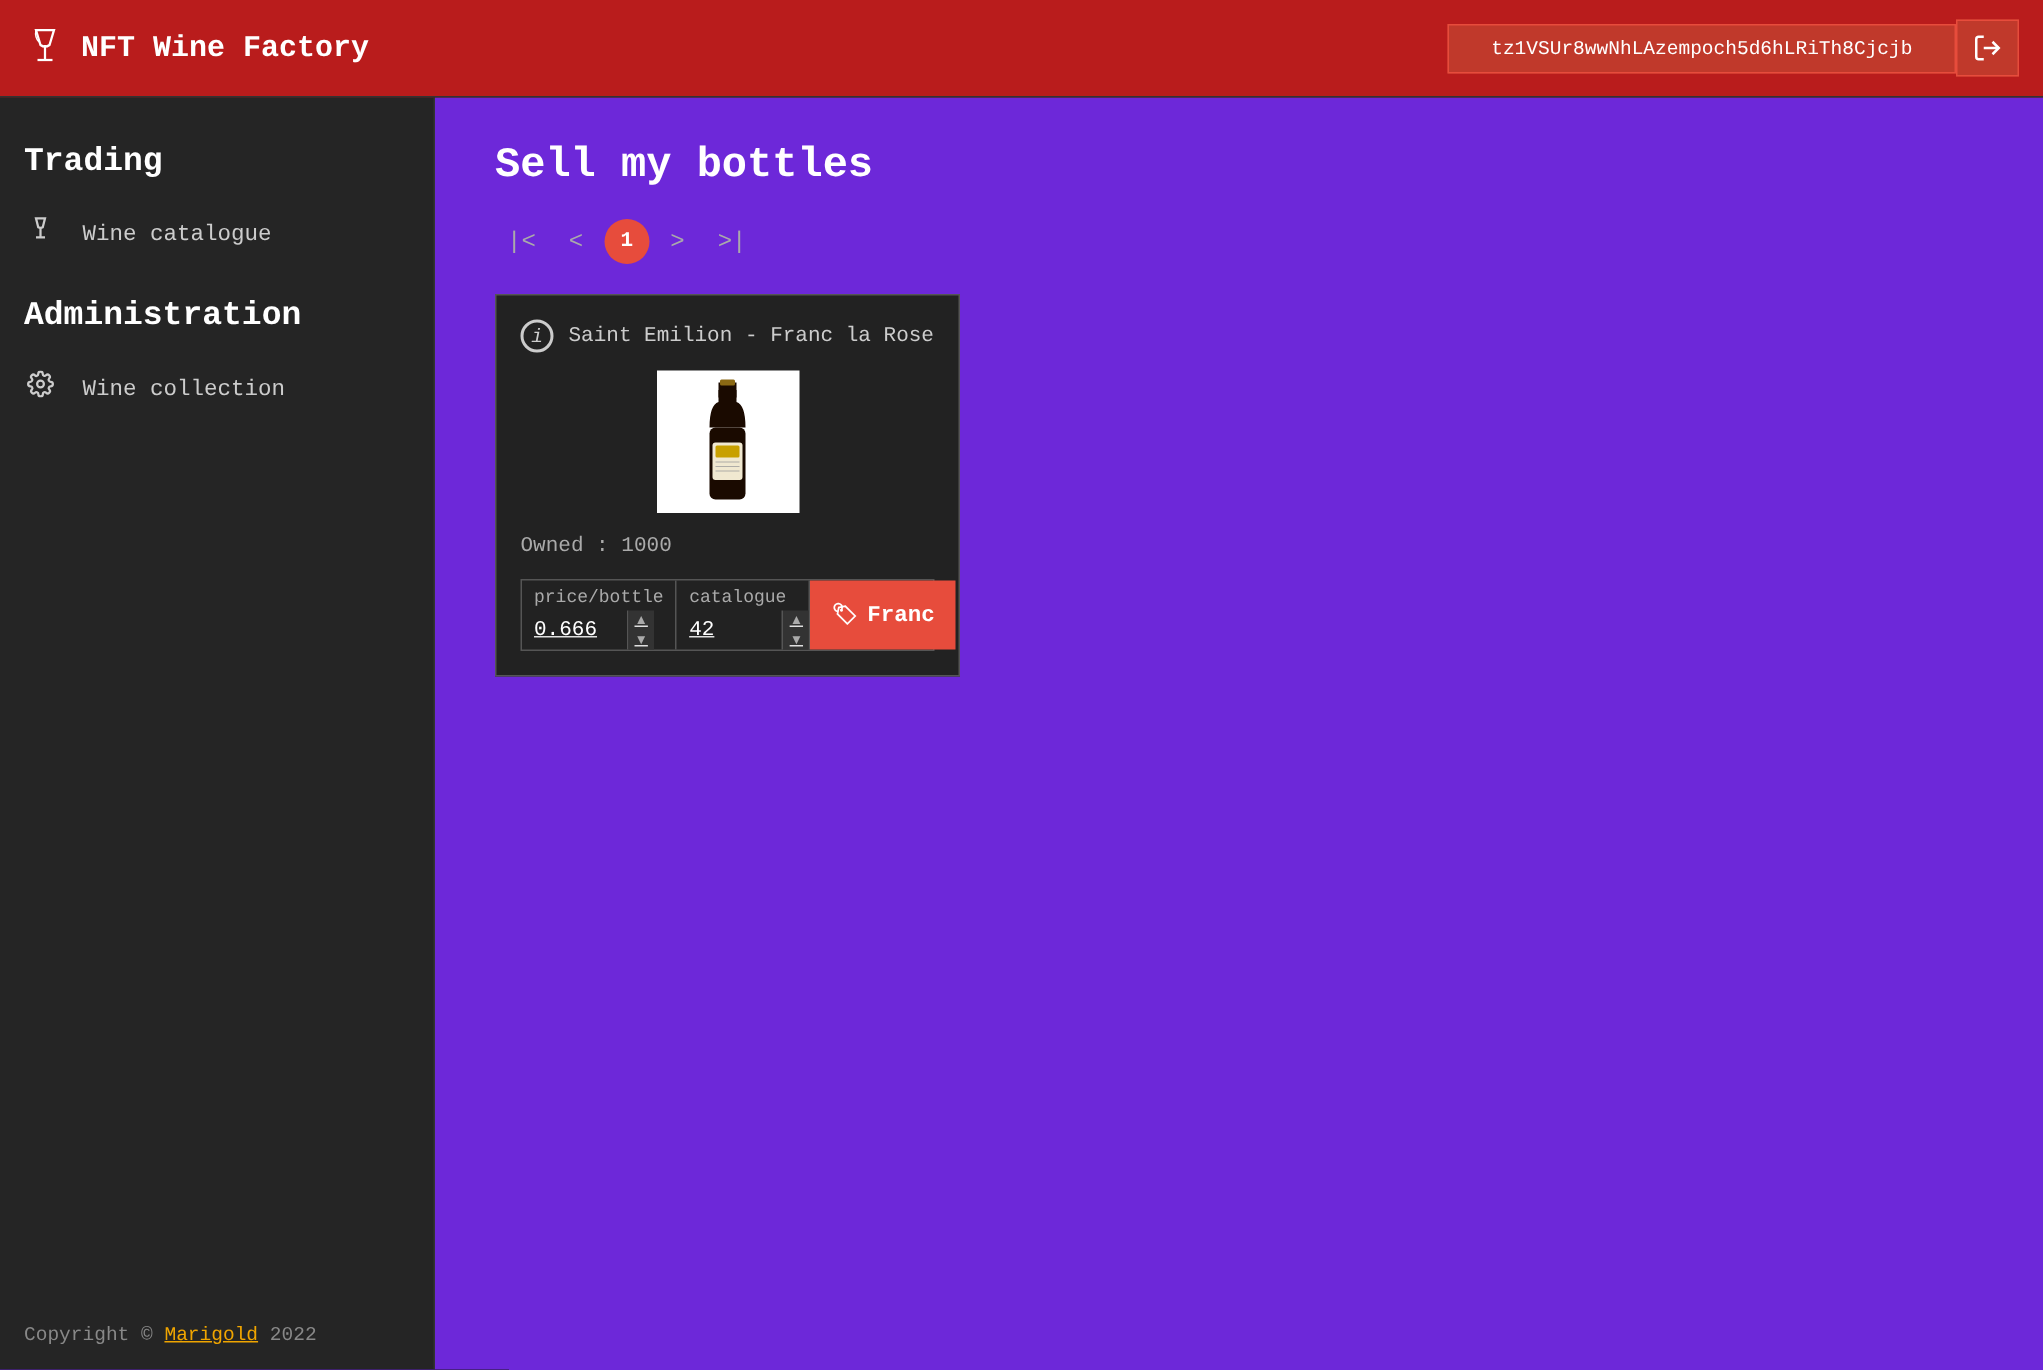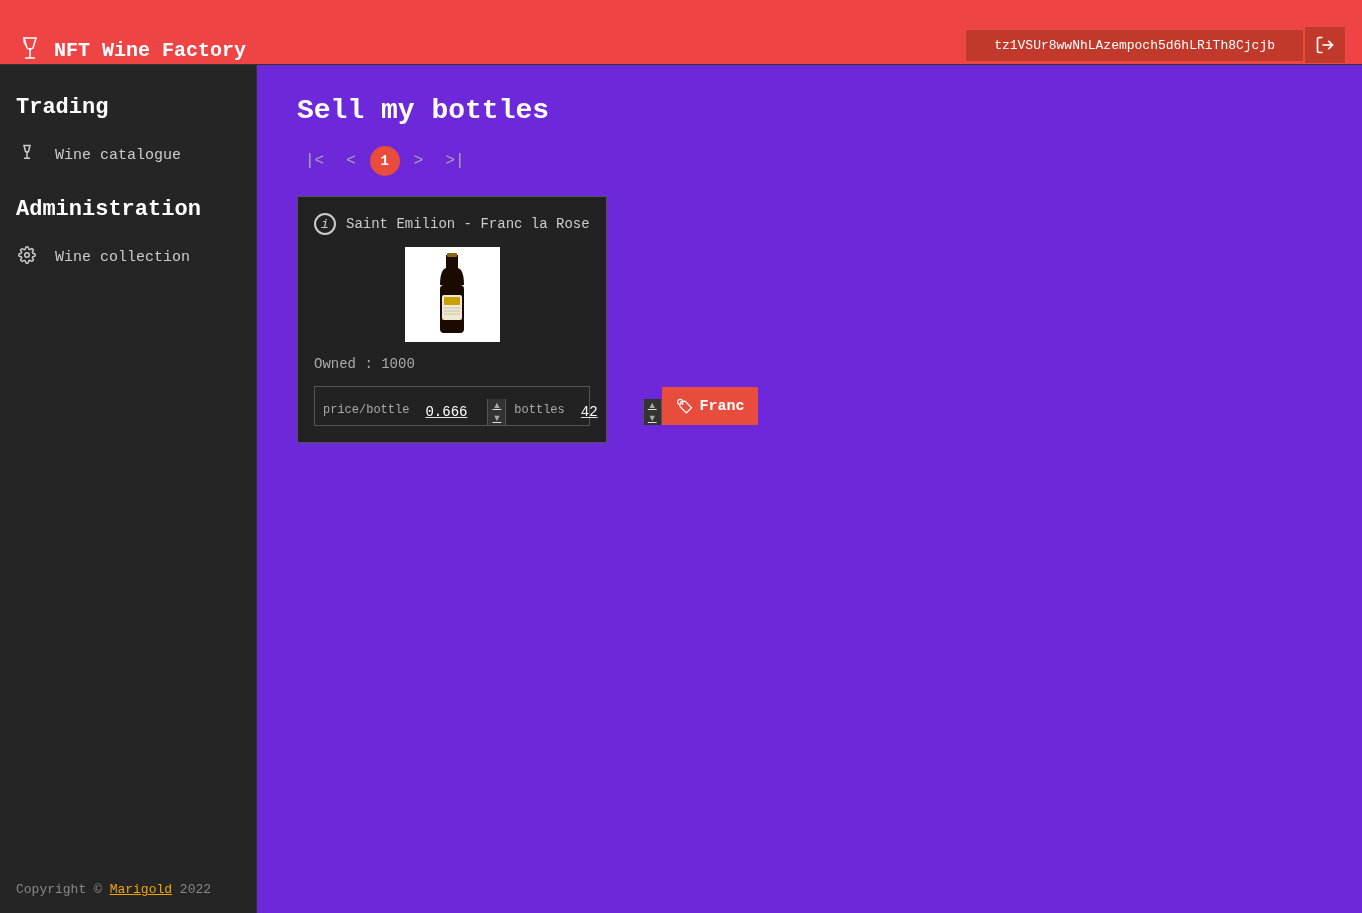--- a/index.html
+++ b/index.html
@@ -9,24 +9,24 @@
       font-family: 'Courier New', Courier, monospace;
       height: 913px;
       width: 1362px;
       overflow: hidden;
       display: flex;
       flex-direction: column;
     }
 
     
     .header {
-      background: #ef4444;
+      background: #b91c1c;
       height: 65px;
       display: flex;
-      align-items: flex-end;
+      align-items: center;
       justify-content: space-between;
       padding: 0 16px;
       border-bottom: 1px solid #333;
       flex-shrink: 0;
     }
     .header-logo {
       display: flex;
       align-items: center;
       gap: 10px;
       font-size: 20px;
@@ -60,21 +60,21 @@
 
     
     .main-layout {
       display: flex;
       flex: 1;
       overflow: hidden;
     }
 
     
     .sidebar {
-      width: 257px;
+      width: 290px;
       background: #252525;
       border-right: 1px solid #333;
       display: flex;
       flex-direction: column;
       flex-shrink: 0;
       padding-top: 20px;
     }
     .sidebar-section-title {
       color: #fff;
       font-size: 22px;
@@ -211,23 +211,22 @@
       font-family: 'Courier New', monospace;
     }
     .wine-form {
       display: flex;
       align-items: stretch;
       gap: 0;
       border: 1px solid #555;
     }
     .form-field {
       display: flex;
-      flex-direction: row;
+      flex-direction: column;
       border-right: 1px solid #555;
-      margin-top: 12px;
     }
     .form-field-label {
       font-size: 12px;
       color: #aaa;
       padding: 4px 8px 2px 8px;
       font-family: 'Courier New', monospace;
     }
     .form-field-input-row {
       display: flex;
       align-items: center;
@@ -385,21 +384,21 @@
           <div class="form-field-input-row">
             <input class="form-field-input" type="text" value="0.666" style="">
             <div class="spinner-btns">
               <button class="spinner-btn">▲</button>
               <button class="spinner-btn">▼</button>
             </div>
           </div>
         </div>
 
         <div class="form-field">
-          <span class="form-field-label">bottles</span>
+          <span class="form-field-label">catalogue</span>
           <div class="form-field-input-row">
             <input class="form-field-input" type="text" value="42" style="">
             <div class="spinner-btns">
               <button class="spinner-btn">▲</button>
               <button class="spinner-btn">▼</button>
             </div>
           </div>
         </div>
 
         <button class="sell-btn">

